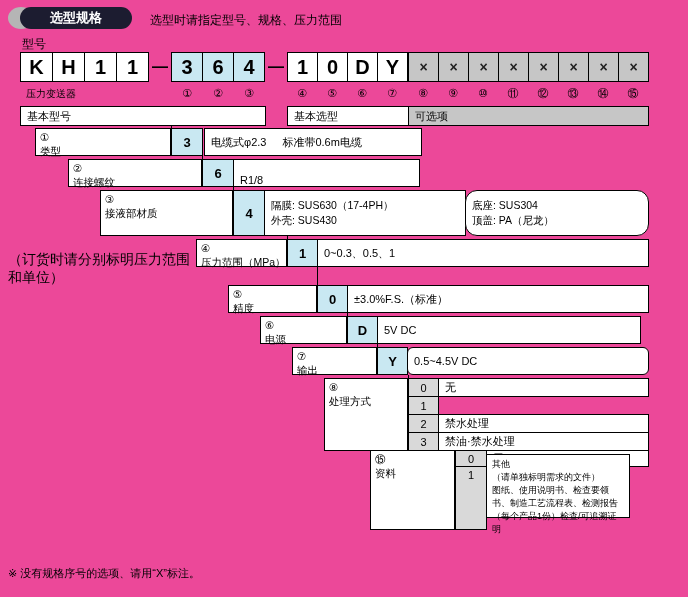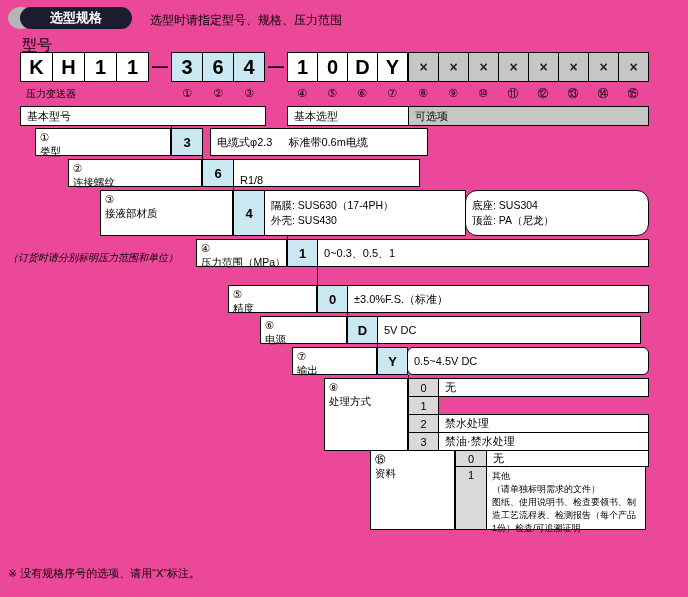--- a/index.html
+++ b/index.html
@@ -17,27 +17,27 @@
   .hdrcell { display:flex; align-items:center; font-size:11px; padding-left:6px; }
   .labelbox { display:flex; flex-direction:column; padding:2px 4px; font-size:10.5px; line-height:1.3; }
   .labelbox span { white-space:nowrap; }
   .codecell { display:flex; align-items:center; justify-content:center; font-size:13px; font-weight:bold; }
   .codecell.sm { font-size:11px; font-weight:normal; }
   .desccell { display:flex; align-items:center; font-size:11px; padding-left:6px; }
   .desccell .gap2 { margin-left:16px; }
   .desc2col { display:flex; flex-direction:column; justify-content:center; font-size:10.5px; line-height:1.4; padding-left:6px; }
   .desclong { font-size:9px; line-height:1.45; padding:3px 5px; white-space:pre-line; display:block; }
   .vline { width:1px; background:#000; }
-  .note { font-size:10px;font-style:italic; }
+  .note { font-size:14px; }
   .foot { font-size:11px; }
   .badge-circle { border-radius:50%; background:#b5b5b5; }
   .badge-pill { background:#1c1c30; color:#fff; font-weight:bold; font-size:13px; border-radius:11px;
                 display:flex; align-items:center; justify-content:center; }
   .subtitle { font-size:12px; }
-  .smalllabel { font-size:15px; }
+  .smalllabel { font-size:12px; }
   .caption { font-size:10px; }
 </style>
 </head>
 <body>
 
 <div class="page">
 
   <div class="abs badge-circle" style="left:8px; top:7px; width:26px; height:22px;"></div>
   <div class="abs badge-pill" style="left:20px; top:7px; width:112px; height:22px;">选型规格</div>
   <div class="abs subtitle" style="left:150px; top:12px;">选型时请指定型号、规格、压力范围</div>
@@ -89,21 +89,21 @@
 
   <div class="abs box hdrcell" style="left:20px; top:106px; width:246px; height:20px;">基本型号</div>
   <div class="abs box hdrcell" style="left:287px; top:106px; width:122px; height:20px;">基本选型</div>
   <div class="abs box hdrcell graybg" style="left:408px; top:106px; width:241px; height:20px;">可选项</div>
 
   <div class="abs box labelbox" style="left:35px; top:128px; width:136px; height:28px;">
     <span>①</span>
     <span>类型</span>
   </div>
   <div class="abs box codecell cyan" style="left:171px; top:128px; width:32px; height:28px;">3</div>
-  <div class="abs box desccell" style="left:210px; top:128px; width:218px; height:28px;">
+  <div class="abs box desccell" style="left:204px; top:128px; width:218px; height:28px;">
     <span>电缆式φ2.3</span>
     <span class="gap2">标准带0.6m电缆</span>
   </div>
 
   <div class="abs box labelbox" style="left:68px; top:159px; width:134px; height:28px;">
     <span>②</span>
     <span>连接螺纹</span>
   </div>
   <div class="abs box codecell cyan" style="left:202px; top:159px; width:32px; height:28px;">6</div>
   <div class="abs box desccell" style="left:233px; top:159px; width:187px; height:28px;align-items:flex-end;">
@@ -175,21 +175,21 @@
   <div class="abs box codecell sm optgray" style="left:408px; top:432px; width:31px; height:19px;">3</div>
   <div class="abs box desccell" style="left:438px; top:432px; width:211px; height:19px;">禁油·禁水处理</div>
 
   <div class="abs box labelbox" style="left:370px; top:450px; width:85px; height:80px;">
     <span>⑮</span>
     <span>资料</span>
   </div>
   <div class="abs box codecell sm optgray" style="left:455px; top:450px; width:32px; height:17px;">0</div>
   <div class="abs box desccell" style="left:486px; top:450px; width:163px; height:17px;">无</div>
   <div class="abs box codecell sm optgray" style="left:455px; top:466px; width:32px; height:64px; align-items:flex-start; padding-top:2px;">1</div>
-  <div class="abs box desclong" style="left:486px; top:466px; width:160px; height:64px;">其他
+  <div class="abs box desclong" style="left:486px; top:454px; width:144px; height:64px;">其他
 （请单独标明需求的文件）
 图纸、使用说明书、检查要领书、制造工艺流程表、检测报告（每个产品1份）检查/可追溯证明</div>
 
   <div class="abs vline" style="left:171px; top:126px; height:2px;"></div>
   <div class="abs vline" style="left:202px; top:156px; height:3px;"></div>
   <div class="abs vline" style="left:233px; top:187px; height:3px;"></div>
   <div class="abs vline" style="left:287px; top:236px; height:3px;"></div>
   <div class="abs vline" style="left:317px; top:267px; height:18px;"></div>
   <div class="abs vline" style="left:347px; top:313px; height:3px;"></div>
   <div class="abs vline" style="left:377px; top:344px; height:3px;"></div>

